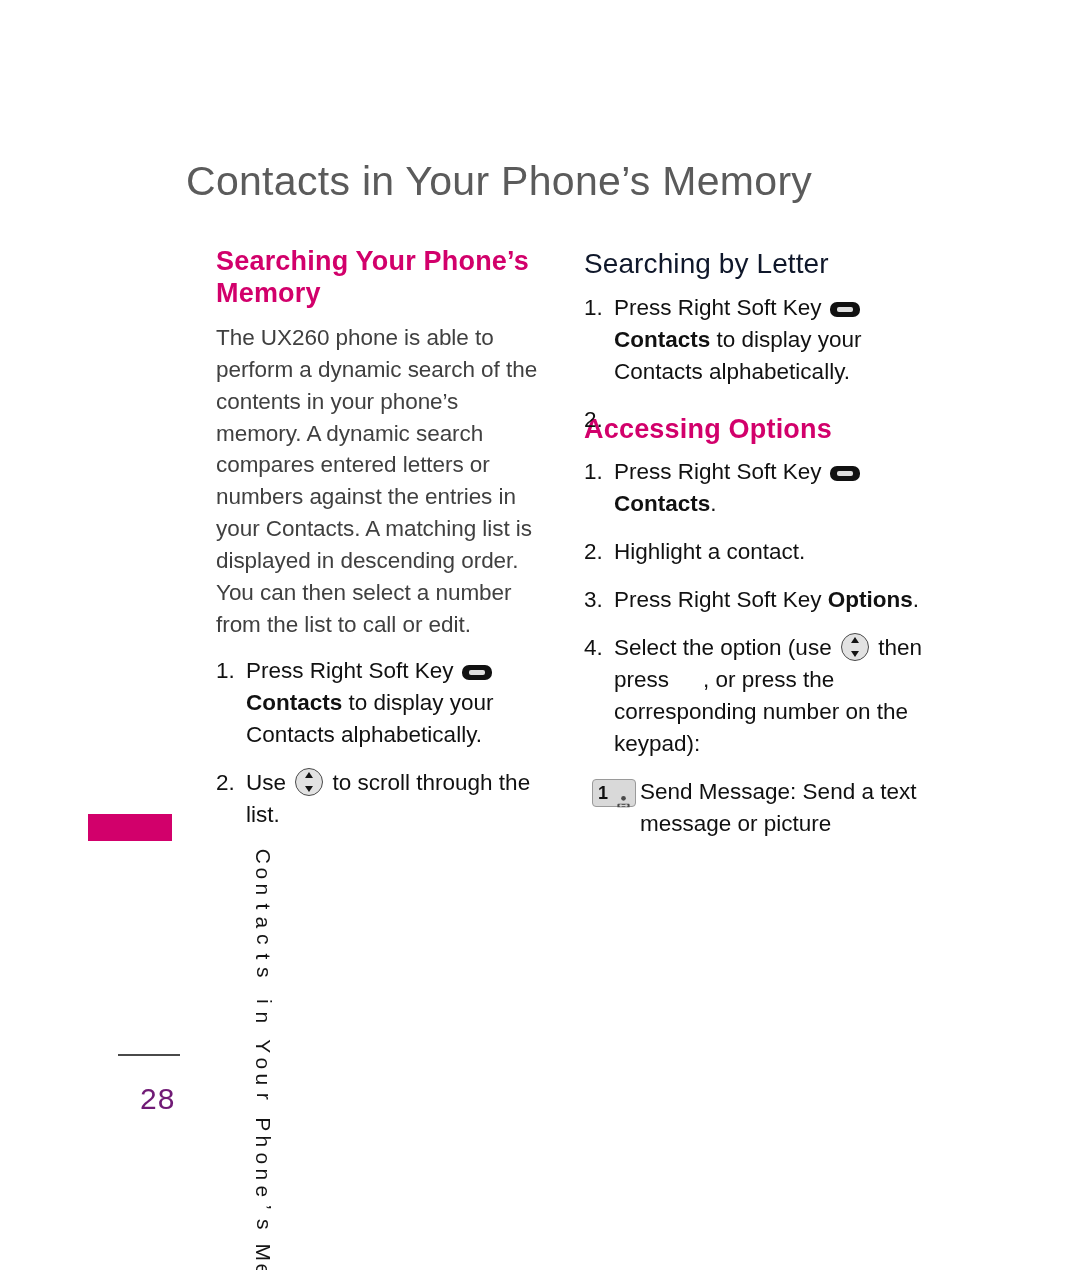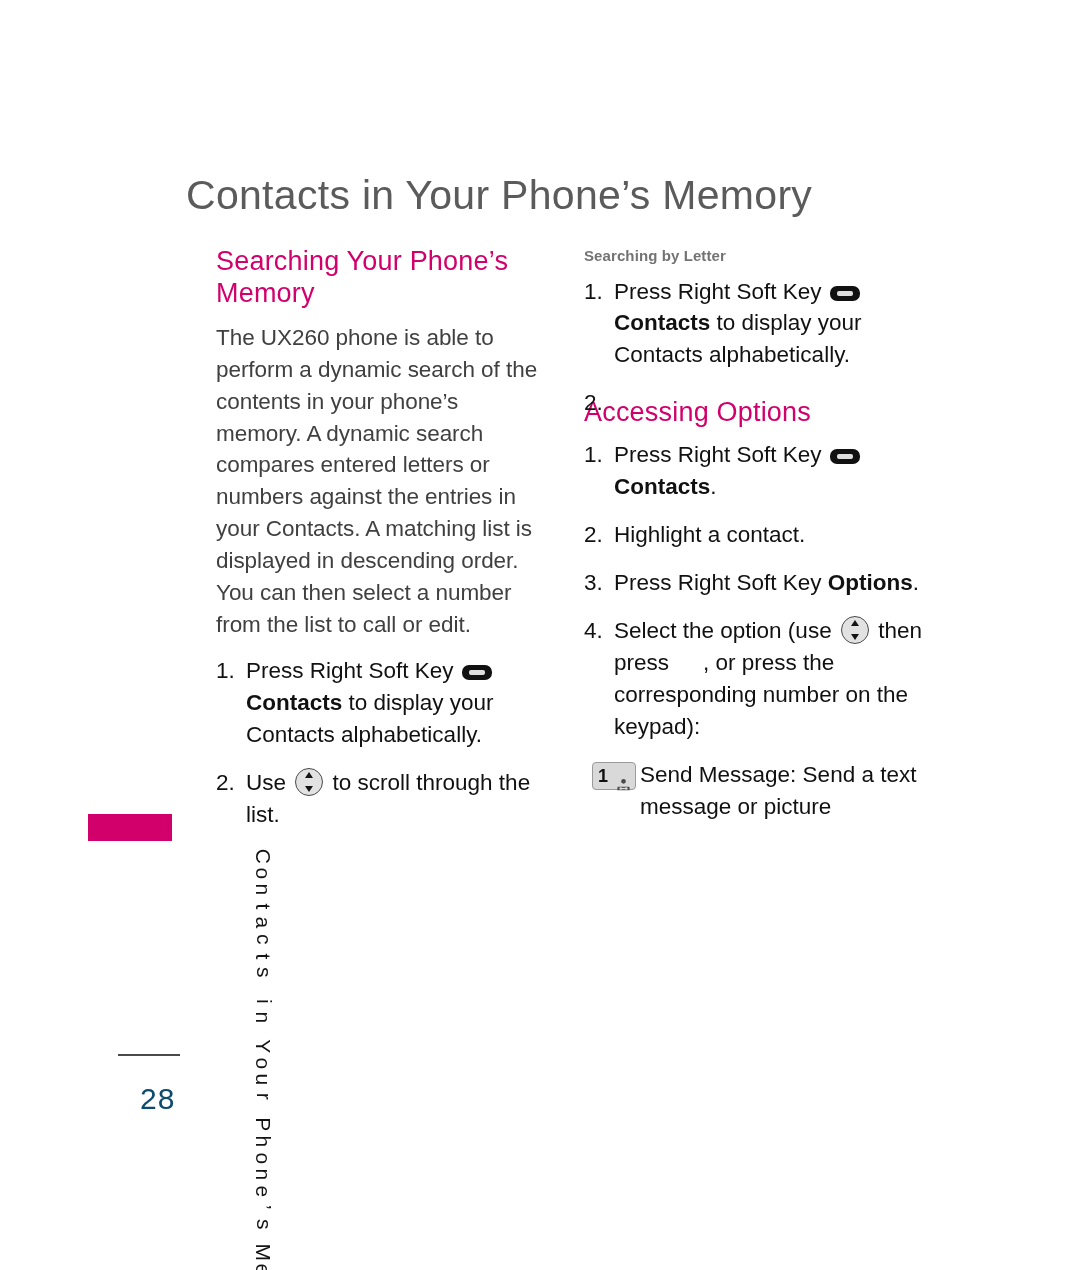--- a/index.html
+++ b/index.html
@@ -58,21 +58,21 @@
     top: 814px;
     width: 84px;
     height: 27px;
     background: #d2006b;
   }
 
   
   .doc-title {
     position: absolute;
     left: 186px;
-    top: 172px;
+    top: 158px;
     font-size: 41px;
     color: #5b5b5b;
     font-weight: 400;
     letter-spacing: 0.3px;
     white-space: nowrap;
     font-family: "Liberation Sans", sans-serif;
   }
 
   
   .col-left {
@@ -85,32 +85,32 @@
     position: absolute;
     left: 584px;
     top: 246px;
     width: 360px;
   }
 
   h2.section-pink {
     margin: 0 0 12px 0;
     font-size: 27px;
     line-height: 1.18;
-    font-weight: 400;
+    font-weight: 700;
     color: #d2006b;
     letter-spacing: 0.2px;
   }
   h2.section-pink.tight { margin-bottom: 10px; }
 
   h3.sub-bold {
     margin: 0 0 10px 0;
-    font-size: 15px;
+    font-size: 28px;
     line-height: 1.3;
-    font-weight: bold;
-    color: #737373;
+    font-weight: normal;
+    color: #0f172a;
     letter-spacing: 0.1px;
   }
 
   p.body {
     margin: 0 0 14px 0;
     font-size: 22.5px;
     line-height: 1.42;
     color: #404040;
     letter-spacing: -0.05px;
   }
@@ -243,21 +243,21 @@
     top: 1054px;
     width: 62px;
     height: 2px;
     background: #4a4a4a;
   }
   .page-number {
     position: absolute;
     left: 140px;
     top: 1082px;
     font-size: 30px;
-    color: #0c4a6e;
+    color: #701a75;
     letter-spacing: 1px;
   }
 </style>
 </head>
 <body>
 
 <div class="page">
 
   <div class="side-rail">
     <div class="vert-letters" id="vertRail">

